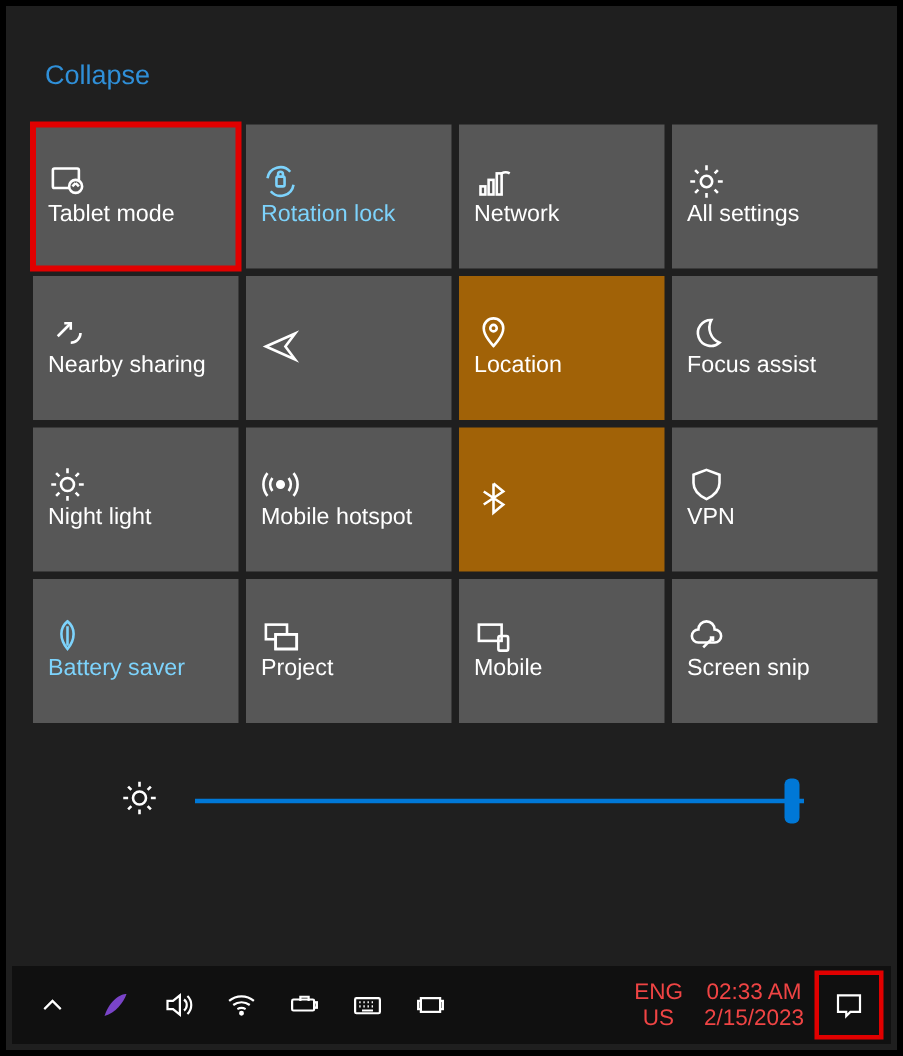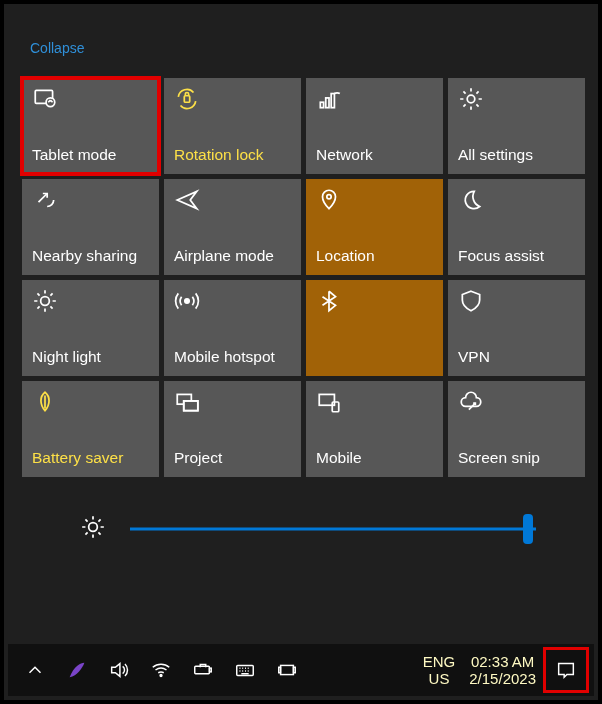--- a/index.html
+++ b/index.html
@@ -10,42 +10,42 @@
     color: #fff;
     border: 4px solid #000;
     position: relative;
     overflow: hidden;
   }
   .panel {
     padding: 18px 12px 0 18px;
   }
   .collapse {
     color: #2f8fd8;
-    font-size: 14px;
+    font-size: 18px;
     margin: 18px 0 22px 8px;
     cursor: pointer;
     display: inline-block;
   }
   .grid {
     display: grid;
     grid-template-columns: repeat(4, 137px);
     grid-auto-rows: 96px;
     gap: 5px;
   }
   .tile {
     background: #575757;
     position: relative;
     padding: 8px 10px 10px 10px;
     display: flex;
     flex-direction: column;
-    justify-content: space-between;
+    justify-content: center;
     cursor: pointer;
   }
   .tile.active { background: #a16207; }
-  .tile.disabled { color: #fde047; }
+  .tile.disabled { color: #7dd3fc; }
   .tile.highlight { outline: 4px solid #e10000; outline-offset: -2px; }
   .tile .icon { width: 26px; height: 26px; display: flex; align-items: center; justify-content: center; }
   .tile .icon svg { width: 26px; height: 26px; stroke: currentColor; fill: none; stroke-width: 1.6; }
   .tile .label { font-size: 15.5px; white-space: nowrap; }
   .slider-row {
     display: flex;
     align-items: center;
     gap: 24px;
     margin: 34px 10px 0 58px;
   }
@@ -76,21 +76,21 @@
   }
   
   .taskbar {
     position: absolute;
     left: 4px; right: 4px; bottom: 4px;
     height: 52px;
     background: #101010;
     display: flex;
     align-items: center;
     padding: 0 8px 0 16px;
-    color: #fef9c3;
+    color: #ef4444;
   }
   .tray { display: flex; align-items: center; gap: 20px; }
   .tray .ticon { width: 22px; height: 22px; display:flex; align-items:center; justify-content:center; }
   .tray .ticon svg { width: 22px; height: 22px; stroke: #fff; fill: none; stroke-width: 1.6; }
   .tray .feather svg { fill: #7a44c8; stroke:none; }
   .lang { margin-left: 18px; text-align: center; font-size: 15px; line-height: 17px; }
   .clock { margin-left: 14px; text-align: center; font-size: 15px; line-height: 17px; }
   .action-center-btn {
     margin-left: 10px;
     width: 40px; height: 40px;
@@ -164,21 +164,20 @@
       </span>
       <span class="label">Nearby sharing</span>
     </div>
 
     <div class="tile">
       <span class="icon">
         <svg viewBox="0 0 24 24">
             <path d="M3 12 L21 4 L15 12 L21 20 Z"></path>
           </svg>
       </span>
-      <span class="label">Airplane mode</span>
     </div>
 
     <div class="tile active">
       <span class="icon">
         <svg viewBox="0 0 24 24">
             <path d="M12 3 a6 6 0 0 1 6 6 c0 5 -6 11 -6 11 s-6 -6 -6 -11 a6 6 0 0 1 6 -6z"></path>
             <circle cx="12" cy="9" r="2"></circle>
           </svg>
       </span>
       <span class="label">Location</span>

